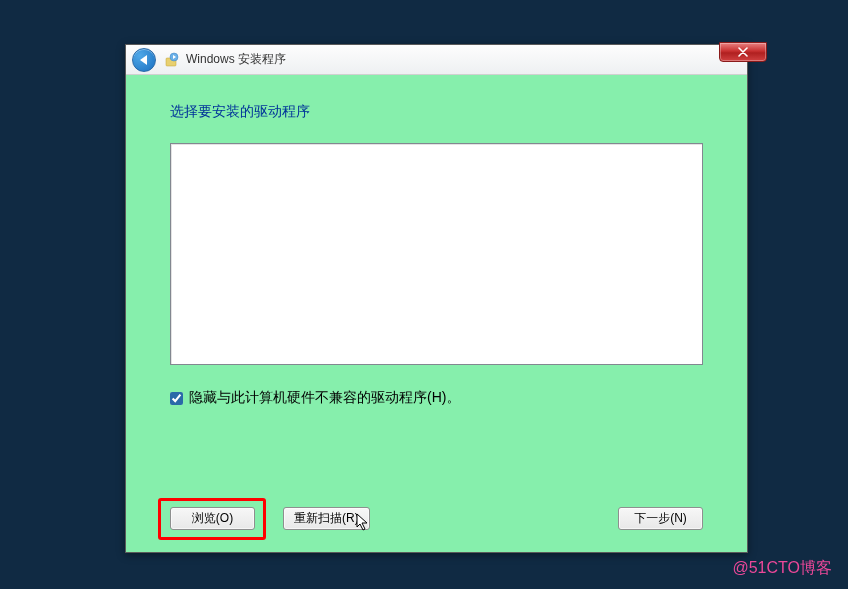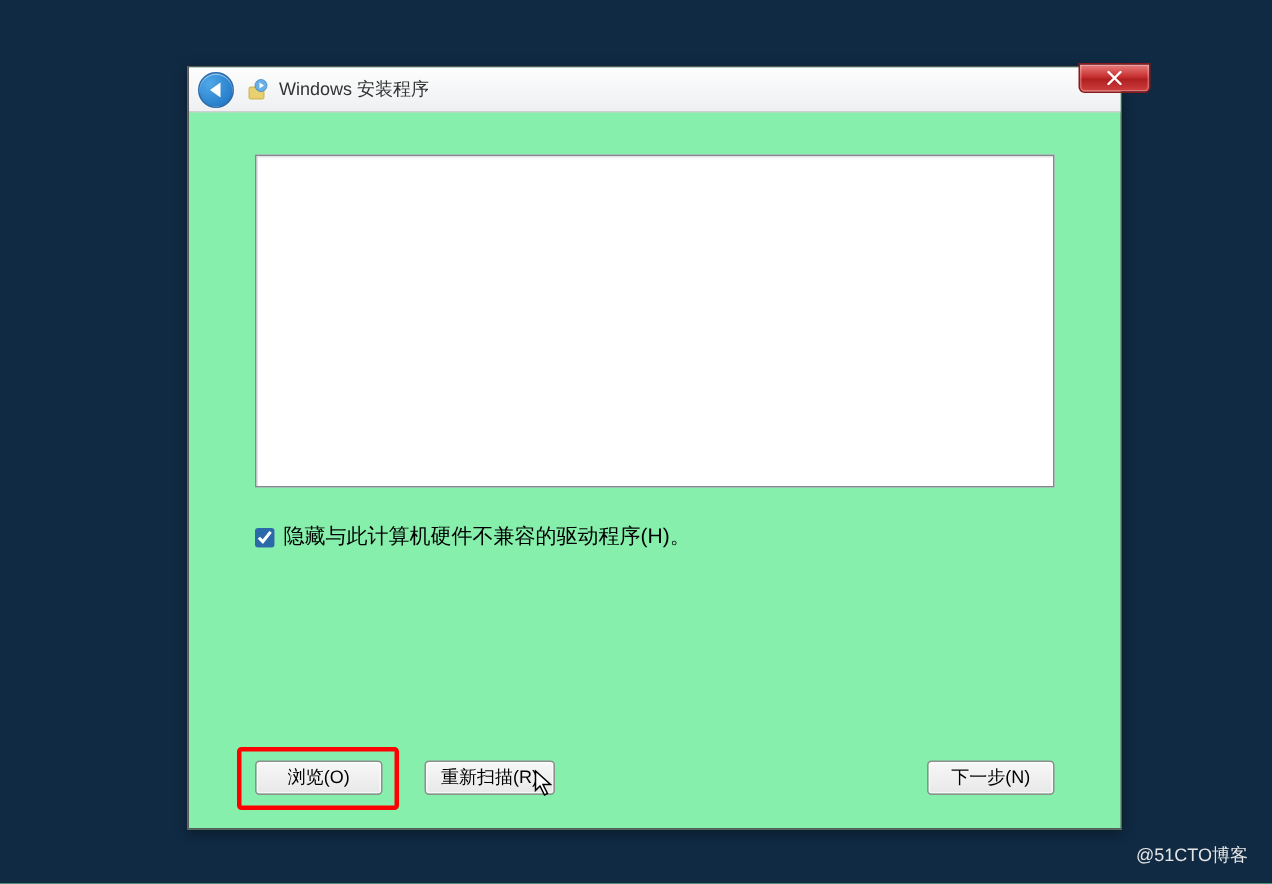--- a/index.html
+++ b/index.html
@@ -144,22 +144,22 @@
       position: absolute;
       left: 230px;
       bottom: 16px;
       pointer-events: none;
     }
     .cursor svg { width: 16px; height: 20px; }
     .watermark {
       position: absolute;
       right: 16px;
       bottom: 10px;
-      color: #e5e5e5;
-      font-size: 12px;
+      color: #ec4899;
+      font-size: 16px;
     }
   </style>
 </head>
 <body>
 
 <div class="dialog">
   <div class="titlebar">
     <div class="back-btn">
       <div class="back-arrow"></div>
     </div>
@@ -172,20 +172,21 @@
     </div>
     <span class="title-text">Windows 安装程序</span>
     <div class="close-btn">
       <svg viewBox="0 0 10 10">
         <path d="M1 1 L9 9 M9 1 L1 9" stroke="#ffffff" stroke-width="1.6" stroke-linecap="round"></path>
       </svg>
     </div>
   </div>
 
   <div class="content">
+    <div class="heading">选择要安装的驱动程序</div>
 
     <div class="driver-list"></div>
 
     <div class="checkbox-row">
       <input type="checkbox" id="hidecb" checked="" style="">
       <label for="hidecb">隐藏与此计算机硬件不兼容的驱动程序(H)。</label>
     </div>
 
     <div class="button-row">
       <button class="win-btn">浏览(O)</button>

